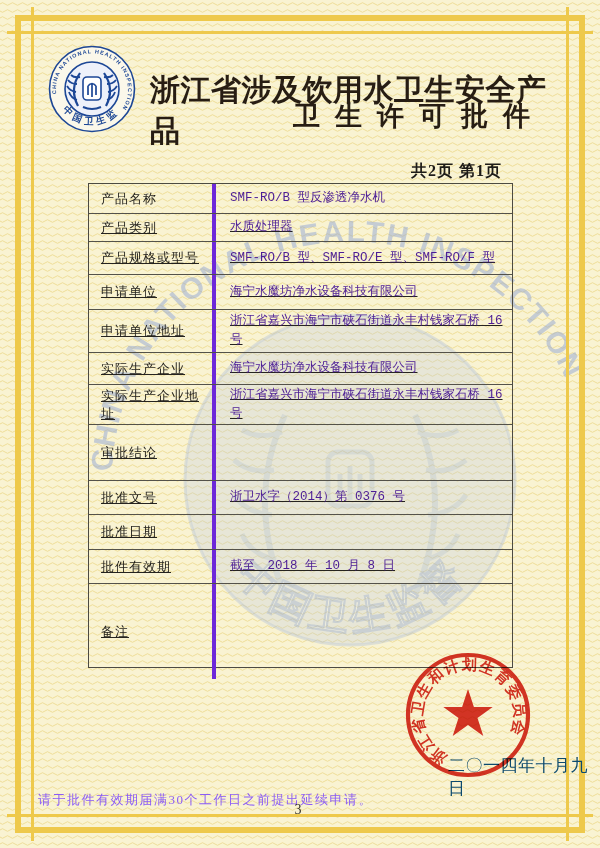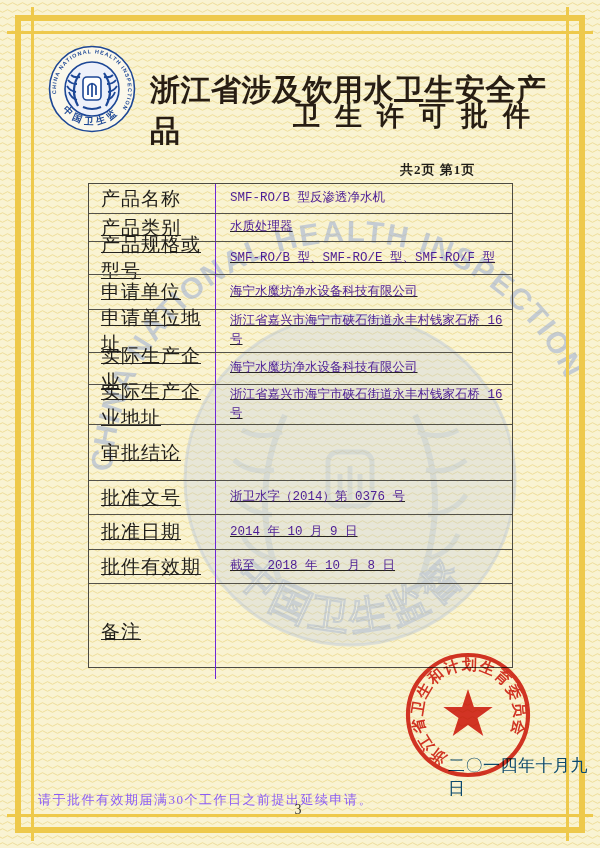--- a/index.html
+++ b/index.html
@@ -21,29 +21,29 @@
   .frame-inner{position:absolute; inset:31px; border:3px solid var(--gold); z-index:2;}
   .stub{position:absolute; background:var(--gold); z-index:2;}
   
   .emblem{left:47px; top:44px; z-index:3;}
   .title1{left:150px; top:70px; width:414px; text-align:left;
     font-family:"Liberation Sans", sans-serif; font-weight:700; font-size:30px;
     color:var(--title-ink); z-index:3; letter-spacing:0.5px;}
   .title2{left:150px; top:98px; width:395px; text-align:right;
     font-family:"Liberation Sans", sans-serif; font-weight:900; font-size:27px;
     color:var(--title-ink); z-index:3; letter-spacing:15px; text-indent:15px;}
-  .page-indicator{left:400px; top:161px; width:113px; text-align:left;
-    font-size:13px; font-weight:bold; color:#1e1c18; z-index:3; letter-spacing:1px;}
+  .page-indicator{left:400px; top:161px; width:113px; text-align:center;
+    font-size:16px; font-weight:bold; color:#1e1c18; z-index:3; letter-spacing:1px;}
   
   .cert-table{left:88px; top:183px; width:425px; height:485px;
     border:1.5px solid #4c4a42; z-index:3; display:flex; flex-direction:column;}
   .tr{display:flex; flex:0 0 auto;}
   .tr + .tr{border-top:1px solid #54524a;text-decoration:underline;}
-  .td-label{width:127px; border-right:1px solid #6d28d9; display:flex; align-items:center;
-    padding-left:12px; font-size:19px; letter-spacing:1px; color:#1f1d19;}
+  .td-label{width:127px; border-right:4px solid #6d28d9; display:flex; align-items:center;
+    padding-left:12px; font-size:13px; letter-spacing:1px; color:#1f1d19;}
   .td-value{flex:1; display:flex; align-items:center; padding:3px 6px 3px 14px;
     font-family:"Liberation Mono", monospace; font-size:12.5px; color:#4c1d95; line-height:1.5;}
   .h29{height:29px}.h28{height:28px}.h33{height:33px}.h35{height:35px}.h43{height:43px}
   .h32{height:32px}.h40{height:40px}.h56{height:56px}.h34{height:34px}.h83{height:96px}
   
   .stamp{left:402px; top:649px; z-index:4; mix-blend-mode:multiply; opacity:.93;}
   .stamp-date{left:448px; top:754px; width:150px; font-size:17px; color:#0c4a6e;
     z-index:3; letter-spacing:0.5px;}
   
   .footer-note{left:38px; top:791px; font-size:13px; letter-spacing:1.5px;
@@ -155,21 +155,20 @@
     </div>
     <div class="tr h56">
       <div class="td-label">审批结论</div>
     </div>
     <div class="tr h34">
       <div class="td-label">批准文号</div>
       <div class="td-value">浙卫水字（2014）第 0376 号</div>
     </div>
     <div class="tr h35">
       <div class="td-label">批准日期</div>
-      <div class="td-value">2014 年 10 月 9 日</div>
     </div>
     <div class="tr h34">
       <div class="td-label">批件有效期</div>
       <div class="td-value">截至　2018 年 10 月 8 日</div>
     </div>
     <div class="tr h83">
       <div class="td-label">备注</div>
       <div class="td-value"></div>
     </div>
   </div>

